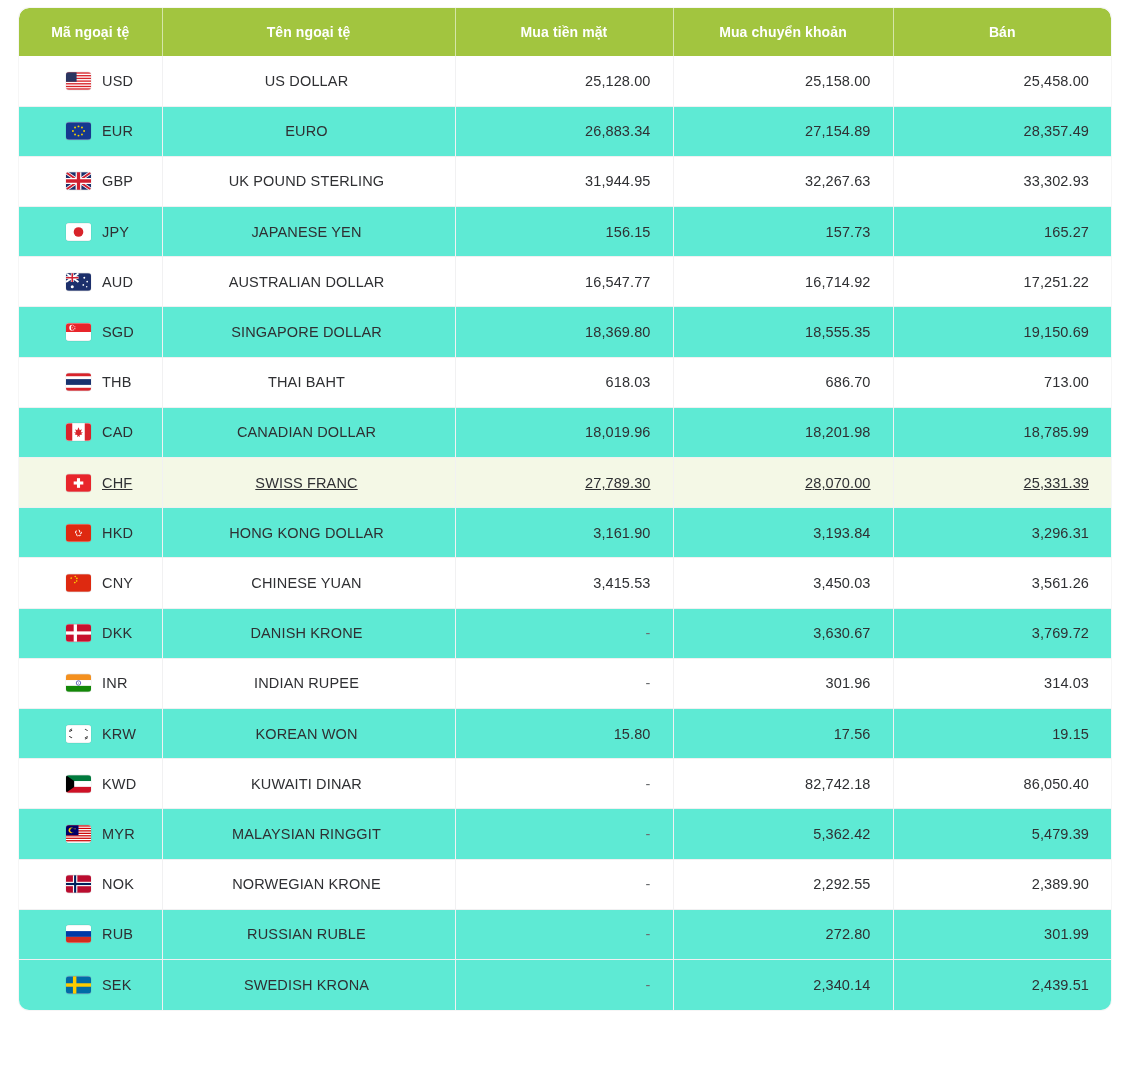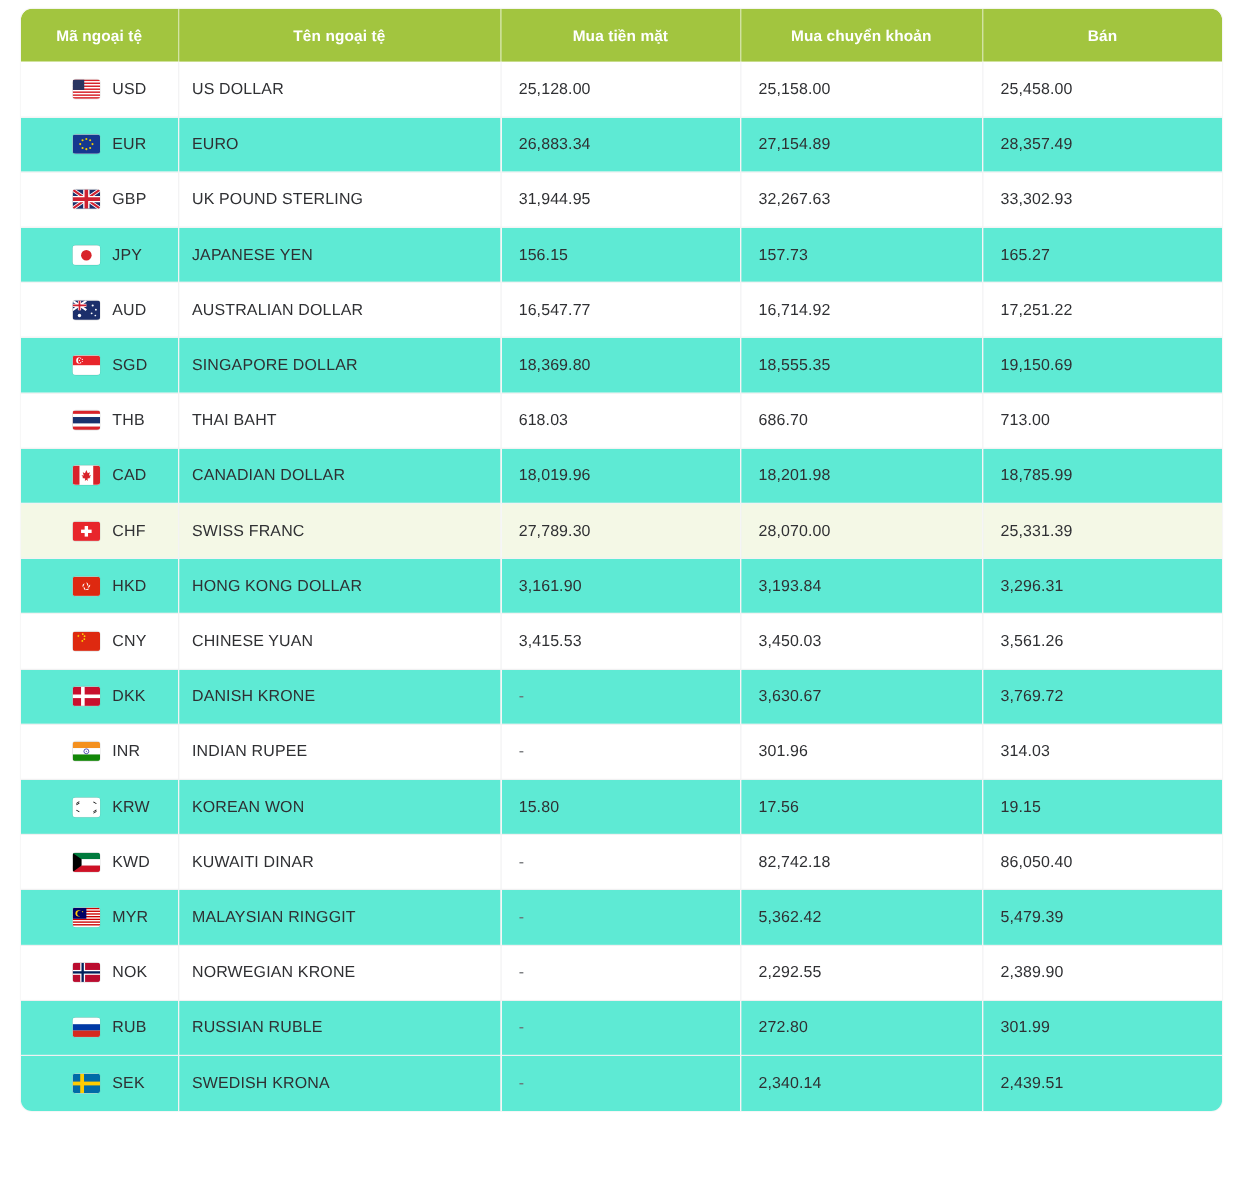--- a/index.html
+++ b/index.html
@@ -56,21 +56,21 @@
     border-right: 1px solid #f1f1f2;
     padding: 0 16px;
     background: #ffffff;
     white-space: nowrap;
     overflow: hidden;
   }
   tbody td:last-child { border-right: none; }
   tbody tr:last-child td { border-bottom: none; }
 
   tbody tr.alt td { background: #5eead4; }
-  tbody tr.highlight td { background: #f4f8e6; }
+  tbody tr.highlight td { background: #f4f8e6; text-decoration: underline; }
 
   td.code-cell {
     text-align: center;
     padding-left: 47px;
   }
   .code-inner {
     display: flex;
     align-items: center;
     gap: 11px;
   }
@@ -84,22 +84,22 @@
     display: block;
     box-shadow: 0 0 0 .5px rgba(0,0,0,.08);
     background: #ddd;
   }
   .flag svg { display: block; width: 100%; height: 100%; }
   .ccy-code {
     font-size: 14.5px;
     color: #2f3033;
     letter-spacing: .2px;
   }
-  td.name-cell   { text-align: left; letter-spacing: .15px; padding-left: 12px; }
-  td.num-cell    { text-align: left; padding-right: 22px; letter-spacing: .1px; }
+  td.name-cell   { text-align: center; letter-spacing: .15px; padding-left: 12px; }
+  td.num-cell    { text-align: right; padding-right: 22px; letter-spacing: .1px; }
   td.num-cell.dash { color: #6b6d70; }
 </style>
 </head>
 <body>
 
 <div id="rate-table-wrap">
   <table id="rate-table">
     <colgroup>
       <col class="c-code">
         <col class="c-name">

